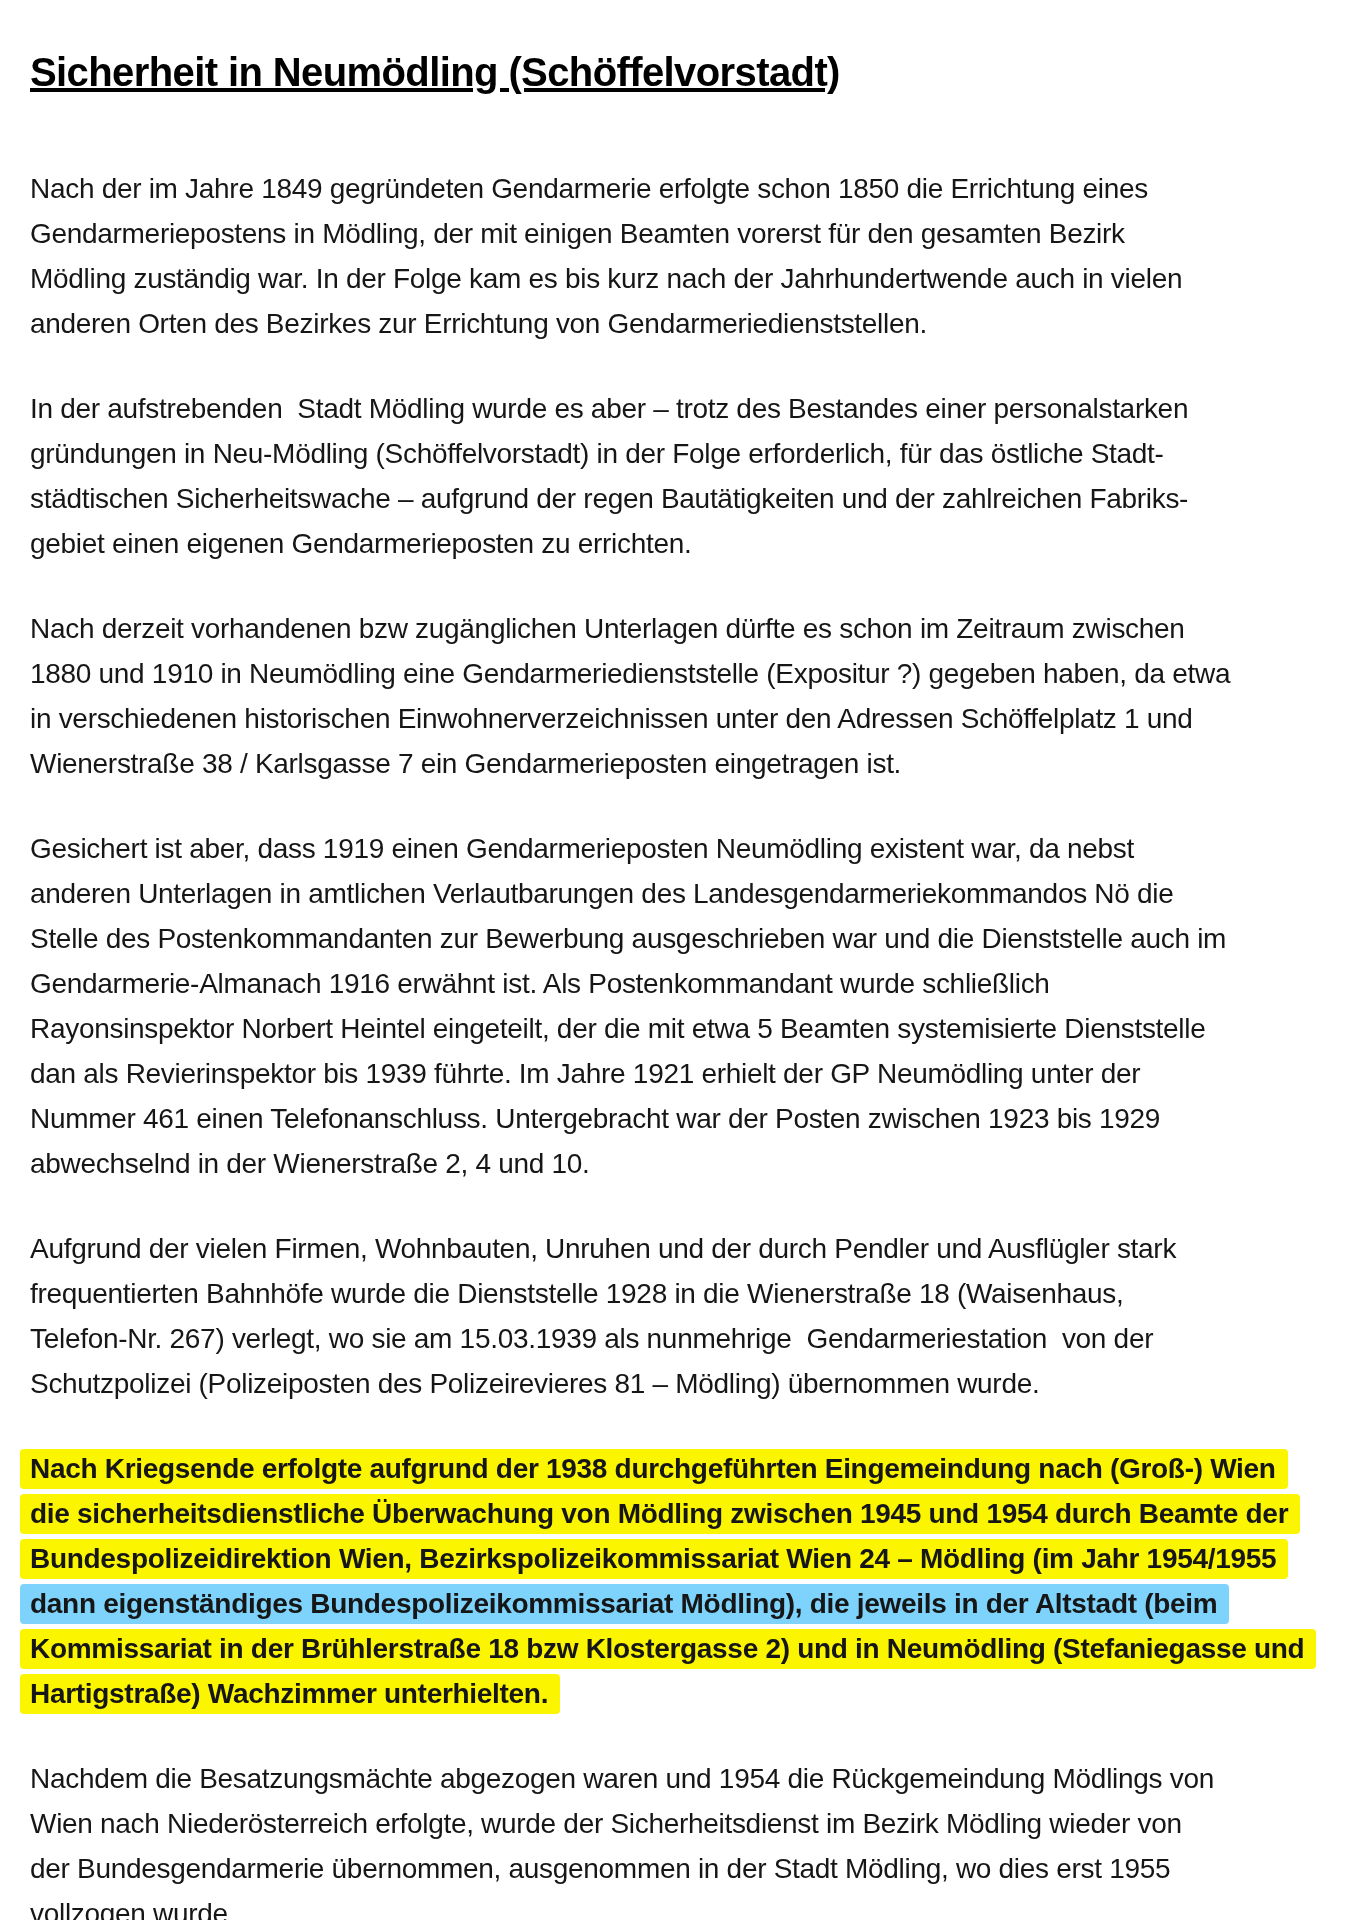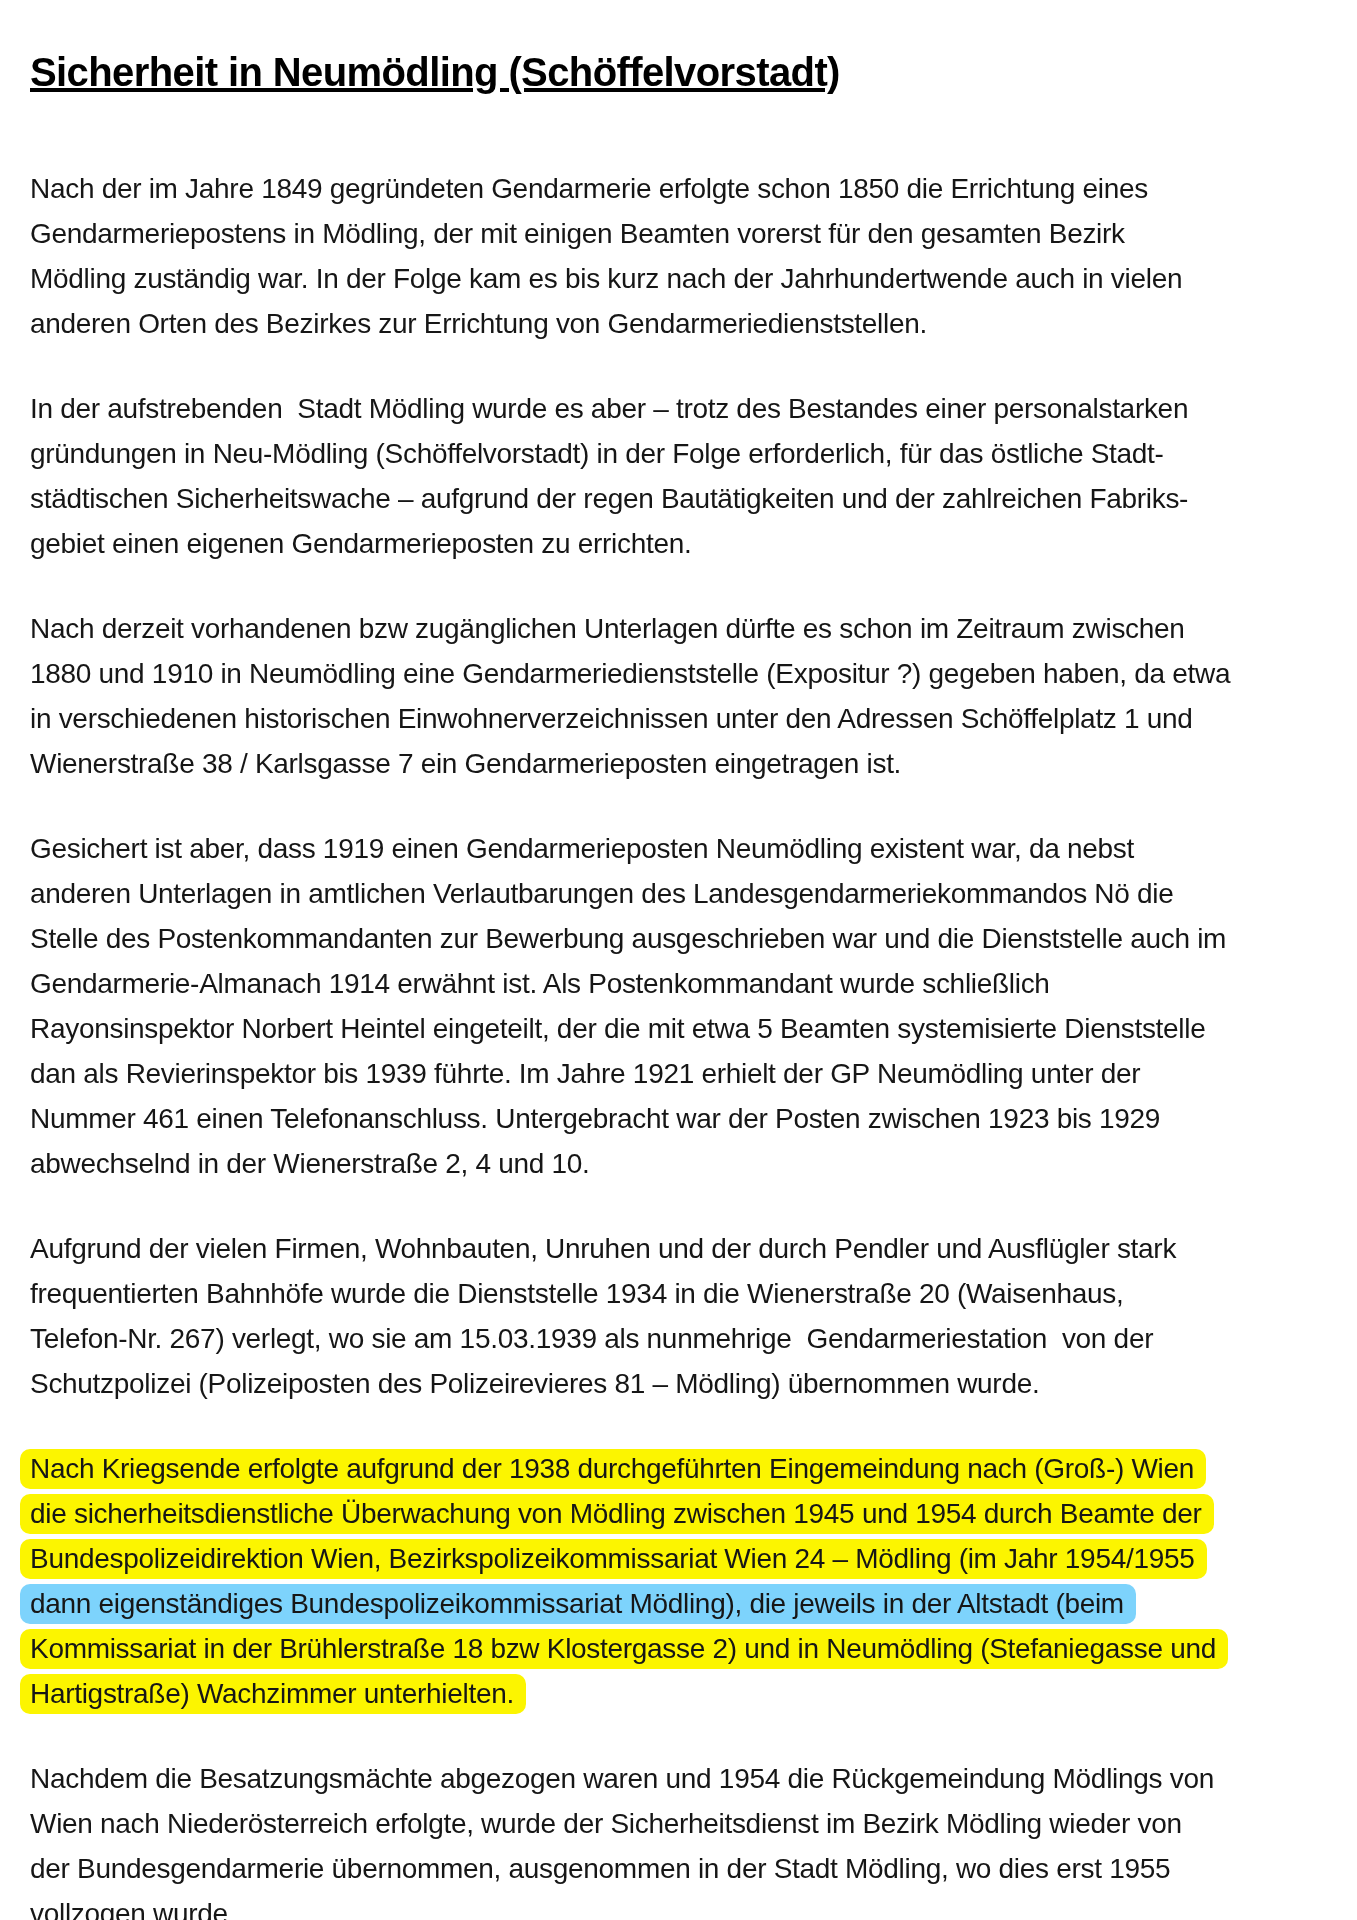--- a/index.html
+++ b/index.html
@@ -45,24 +45,25 @@
     height: 45px;
     line-height: 45px;
   }
   .para.highlighted .line {
     overflow: visible;
   }
   .hl {
     display: inline-block;
     line-height: 40px;
     background: #fcf500;
-    border-radius: 10px;
+    border-radius: 4px;
     padding: 0 12px 0 10px;
     margin-left: -10px;
     white-space: pre;
+    font-weight: bold;
   }
 </style>
 </head>
 <body>
 
 <div class="page">
   <h1 class="doc-title">Sicherheit in Neumödling (Schöffelvorstadt)</h1>
   <div class="body-text">
       <div class="para">
         <div class="line">Nach der im Jahre 1849 gegründeten Gendarmerie erfolgte schon 1850 die Errichtung eines</div>
@@ -79,29 +80,29 @@
       <div class="para">
         <div class="line">Nach derzeit vorhandenen bzw zugänglichen Unterlagen dürfte es schon im Zeitraum zwischen</div>
         <div class="line">1880 und 1910 in Neumödling eine Gendarmeriedienststelle (Expositur ?) gegeben haben, da etwa</div>
         <div class="line">in verschiedenen historischen Einwohnerverzeichnissen unter den Adressen Schöffelplatz 1 und</div>
         <div class="line">Wienerstraße 38 / Karlsgasse 7 ein Gendarmerieposten eingetragen ist.</div>
       </div>
       <div class="para">
         <div class="line">Gesichert ist aber, dass 1919 einen Gendarmerieposten Neumödling existent war, da nebst</div>
         <div class="line">anderen Unterlagen in amtlichen Verlautbarungen des Landesgendarmeriekommandos Nö die</div>
         <div class="line">Stelle des Postenkommandanten zur Bewerbung ausgeschrieben war und die Dienststelle auch im</div>
-        <div class="line">Gendarmerie-Almanach 1914 erwähnt ist. Als Postenkommandant wurde schließlich</div>
+        <div class="line">Gendarmerie-Almanach 1916 erwähnt ist. Als Postenkommandant wurde schließlich</div>
         <div class="line">Rayonsinspektor Norbert Heintel eingeteilt, der die mit etwa 5 Beamten systemisierte Dienststelle</div>
         <div class="line">dan als Revierinspektor bis 1939 führte. Im Jahre 1921 erhielt der GP Neumödling unter der</div>
         <div class="line">Nummer 461 einen Telefonanschluss. Untergebracht war der Posten zwischen 1923 bis 1929</div>
         <div class="line">abwechselnd in der Wienerstraße 2, 4 und 10.</div>
       </div>
       <div class="para">
         <div class="line">Aufgrund der vielen Firmen, Wohnbauten, Unruhen und der durch Pendler und Ausflügler stark</div>
-        <div class="line">frequentierten Bahnhöfe wurde die Dienststelle 1934 in die Wienerstraße 20 (Waisenhaus,</div>
+        <div class="line">frequentierten Bahnhöfe wurde die Dienststelle 1928 in die Wienerstraße 18 (Waisenhaus,</div>
         <div class="line">Telefon-Nr. 267) verlegt, wo sie am 15.03.1939 als nunmehrige  Gendarmeriestation  von der</div>
         <div class="line">Schutzpolizei (Polizeiposten des Polizeirevieres 81 – Mödling) übernommen wurde.</div>
       </div>
       <div class="para highlighted">
         <div class="line"><span class="hl" style="background: rgb(252, 245, 0);">Nach Kriegsende erfolgte aufgrund der 1938 durchgeführten Eingemeindung nach (Groß-) Wien</span></div>
         <div class="line"><span class="hl" style="background: rgb(252, 245, 0);">die sicherheitsdienstliche Überwachung von Mödling zwischen 1945 und 1954 durch Beamte der</span></div>
         <div class="line"><span class="hl" style="background: rgb(252, 245, 0);">Bundespolizeidirektion Wien, Bezirkspolizeikommissariat Wien 24 – Mödling (im Jahr 1954/1955</span></div>
         <div class="line"><span class="hl" style="background: #7dd3fc;">dann eigenständiges Bundespolizeikommissariat Mödling), die jeweils in der Altstadt (beim</span></div>
         <div class="line"><span class="hl" style="background: rgb(252, 245, 0);">Kommissariat in der Brühlerstraße 18 bzw Klostergasse 2) und in Neumödling (Stefaniegasse und</span></div>
         <div class="line"><span class="hl" style="background: rgb(252, 245, 0);">Hartigstraße) Wachzimmer unterhielten.</span></div>

